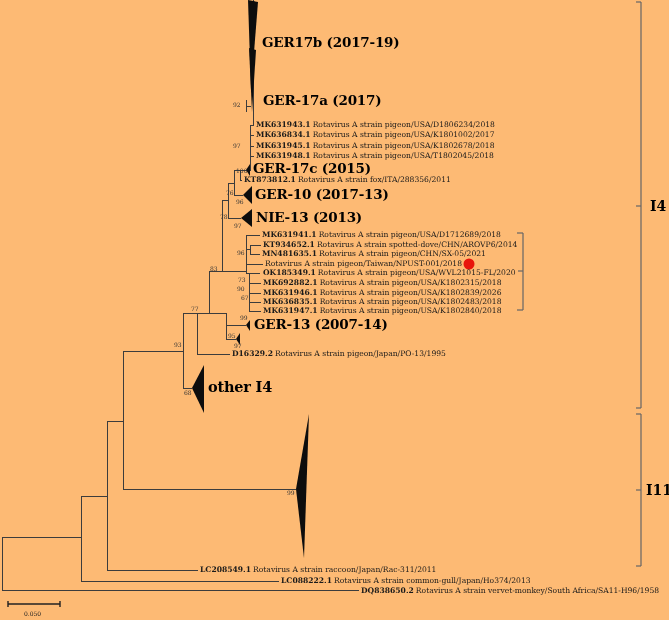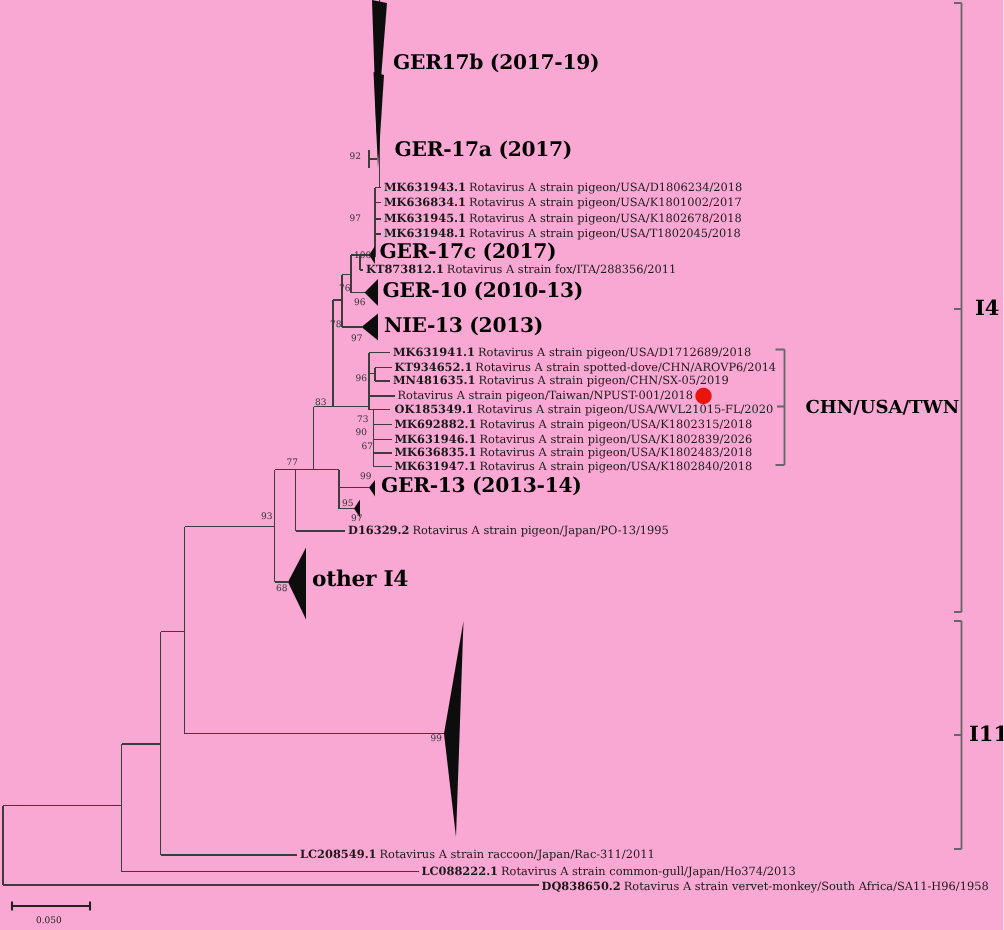--- a/index.html
+++ b/index.html
@@ -1,17 +1,17 @@
 <!DOCTYPE html>
 <html><head>
 <meta charset="utf-8">
 <style>
   html,body{margin:0;padding:0;background:#fff;}
   #figure{
-    position:relative;width:669px;height:620px;background:#f9a8d4;
+    position:relative;width:669px;height:620px;background:#fdba74;
     font-family:"DejaVu Serif","Liberation Serif",serif;color:#111;overflow:hidden;
   }
   #tree-svg{position:absolute;left:0;top:0;}
   .lbl{position:absolute;white-space:nowrap;line-height:1;transform:translateY(-50%);}
   .strain{font-size:7.6px;color:#1a1a1a;}
   .strain .acc{font-weight:bold;margin-right:2px;text-align:right;}
   .clade{font-weight:bold;font-size:13.5px;letter-spacing:-0.2px;color:#000;}
   .boot{font-size:6px;color:#333;}
   .side-label{font-weight:bold;font-size:14px;color:#000;}
   .grp{font-weight:bold;font-size:12px;line-height:1.45;color:#000;transform:translateY(-50%);position:absolute;}
@@ -125,34 +125,34 @@
       <line x1="8" y1="604" x2="60" y2="604"></line>
       <line x1="8" y1="601" x2="8" y2="607"></line>
       <line x1="60" y1="601" x2="60" y2="607"></line>
     </g>
 
     <circle cx="469" cy="264" r="5.5" fill="#e8150c"></circle>
   </svg>
 
   <div class="lbl clade" style="left:262px;top:43px">GER17b (2017-19)</div>
   <div class="lbl clade" style="left:263px;top:101px">GER-17a (2017)</div>
-  <div class="lbl clade" style="left:253px;top:169px">GER-17c (2017)</div>
-  <div class="lbl clade" style="left:255px;top:195px">GER-10 (2010-13)</div>
+  <div class="lbl clade" style="left:253px;top:169px">GER-17c (2015)</div>
+  <div class="lbl clade" style="left:255px;top:195px">GER-10 (2017-13)</div>
   <div class="lbl clade" style="left:256px;top:218px">NIE-13 (2013)</div>
-  <div class="lbl clade" style="left:254px;top:325px">GER-13 (2013-14)</div>
+  <div class="lbl clade" style="left:254px;top:325px">GER-13 (2007-14)</div>
   <div class="lbl clade" style="left:208px;top:387px;font-size:14.5px">other I4</div>
 
   <div class="lbl strain" style="left:256px;top:125px"><span class="acc">MK631943.1</span><span>Rotavirus A strain pigeon/USA/D1806234/2018</span></div>
   <div class="lbl strain" style="left:256px;top:135px"><span class="acc">MK636834.1</span><span>Rotavirus A strain pigeon/USA/K1801002/2017</span></div>
   <div class="lbl strain" style="left:256px;top:146px"><span class="acc">MK631945.1</span><span>Rotavirus A strain pigeon/USA/K1802678/2018</span></div>
   <div class="lbl strain" style="left:256px;top:156px"><span class="acc">MK631948.1</span><span>Rotavirus A strain pigeon/USA/T1802045/2018</span></div>
   <div class="lbl strain" style="left:244px;top:180px"><span class="acc">KT873812.1</span><span>Rotavirus A strain fox/ITA/288356/2011</span></div>
   <div class="lbl strain" style="left:262px;top:235px"><span class="acc">MK631941.1</span><span>Rotavirus A strain pigeon/USA/D1712689/2018</span></div>
   <div class="lbl strain" style="left:263px;top:245px"><span class="acc">KT934652.1</span><span>Rotavirus A strain spotted-dove/CHN/AROVP6/2014</span></div>
-  <div class="lbl strain" style="left:262px;top:254px"><span class="acc">MN481635.1</span><span>Rotavirus A strain pigeon/CHN/SX-05/2019</span></div>
+  <div class="lbl strain" style="left:262px;top:254px"><span class="acc">MN481635.1</span><span>Rotavirus A strain pigeon/CHN/SX-05/2021</span></div>
   <div class="lbl strain" style="left:265px;top:264px"><span>Rotavirus A strain pigeon/Taiwan/NPUST-001/2018</span></div>
   <div class="lbl strain" style="left:263px;top:273px"><span class="acc">OK185349.1</span><span>Rotavirus A strain pigeon/USA/WVL21015-FL/2020</span></div>
   <div class="lbl strain" style="left:263px;top:283px"><span class="acc">MK692882.1</span><span>Rotavirus A strain pigeon/USA/K1802315/2018</span></div>
   <div class="lbl strain" style="left:263px;top:293px"><span class="acc">MK631946.1</span><span>Rotavirus A strain pigeon/USA/K1802839/2026</span></div>
   <div class="lbl strain" style="left:263px;top:302px"><span class="acc">MK636835.1</span><span>Rotavirus A strain pigeon/USA/K1802483/2018</span></div>
   <div class="lbl strain" style="left:263px;top:311px"><span class="acc">MK631947.1</span><span>Rotavirus A strain pigeon/USA/K1802840/2018</span></div>
   <div class="lbl strain" style="left:232px;top:354px"><span class="acc">D16329.2</span><span>Rotavirus A strain pigeon/Japan/PO-13/1995</span></div>
   <div class="lbl strain" style="left:200px;top:570px"><span class="acc">LC208549.1</span><span>Rotavirus A strain raccoon/Japan/Rac-311/2011</span></div>
   <div class="lbl strain" style="left:281px;top:581px"><span class="acc">LC088222.1</span><span>Rotavirus A strain common-gull/Japan/Ho374/2013</span></div>
   <div class="lbl strain" style="left:361px;top:591px"><span class="acc">DQ838650.2</span><span>Rotavirus A strain vervet-monkey/South Africa/SA11-H96/1958</span></div>
@@ -171,21 +171,20 @@
   <div class="lbl boot" style="left:241px;top:298px">67</div>
   <div class="lbl boot" style="left:191px;top:309px">77</div>
   <div class="lbl boot" style="left:240px;top:318px">99</div>
   <div class="lbl boot" style="left:228px;top:336px">95</div>
   <div class="lbl boot" style="left:234px;top:346px">97</div>
   <div class="lbl boot" style="left:174px;top:345px">93</div>
   <div class="lbl boot" style="left:184px;top:393px">68</div>
   <div class="lbl boot" style="left:287px;top:493px">99</div>
 
   <div class="grp" style="left:537px;top:272px">
-    <div>CHN/USA/TWN</div>
   </div>
 
   <div class="lbl side-label" style="left:650px;top:206px">I4</div>
   <div class="lbl side-label" style="left:646px;top:490px">I11</div>
 
   <div class="lbl scalelbl" style="left:24px;top:614px">0.050</div>
 
 </div>
 
 </body></html>

